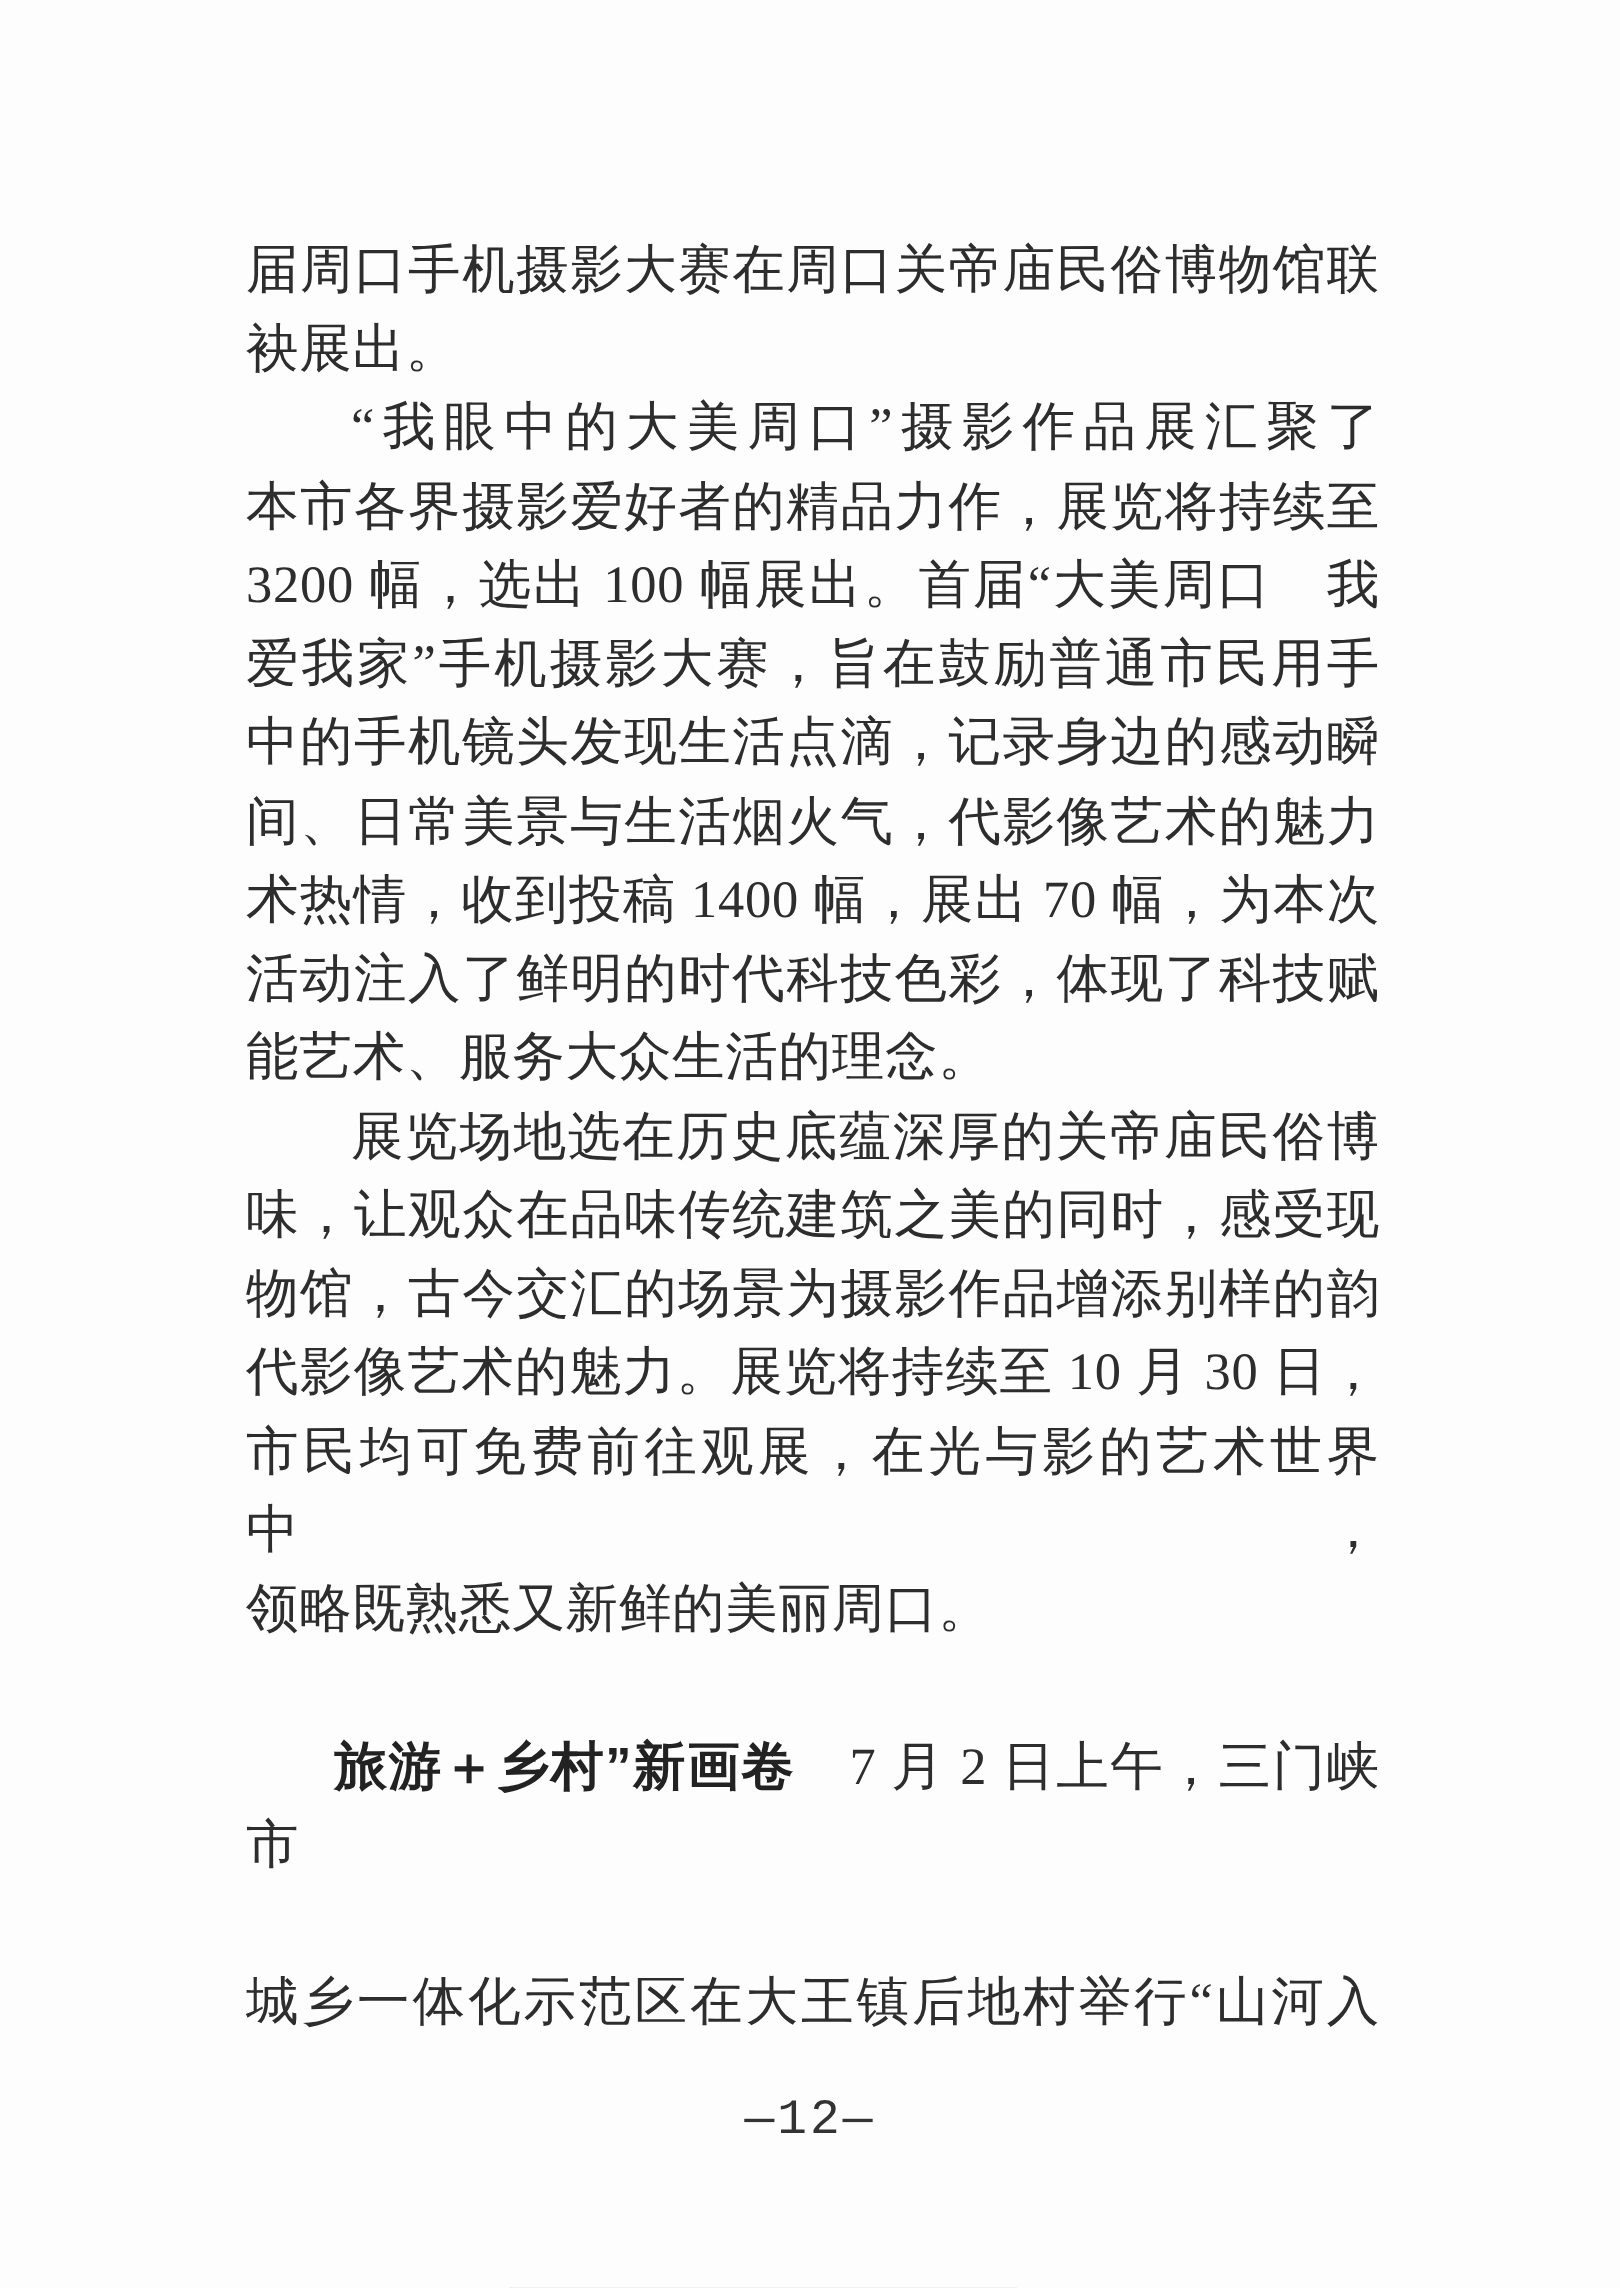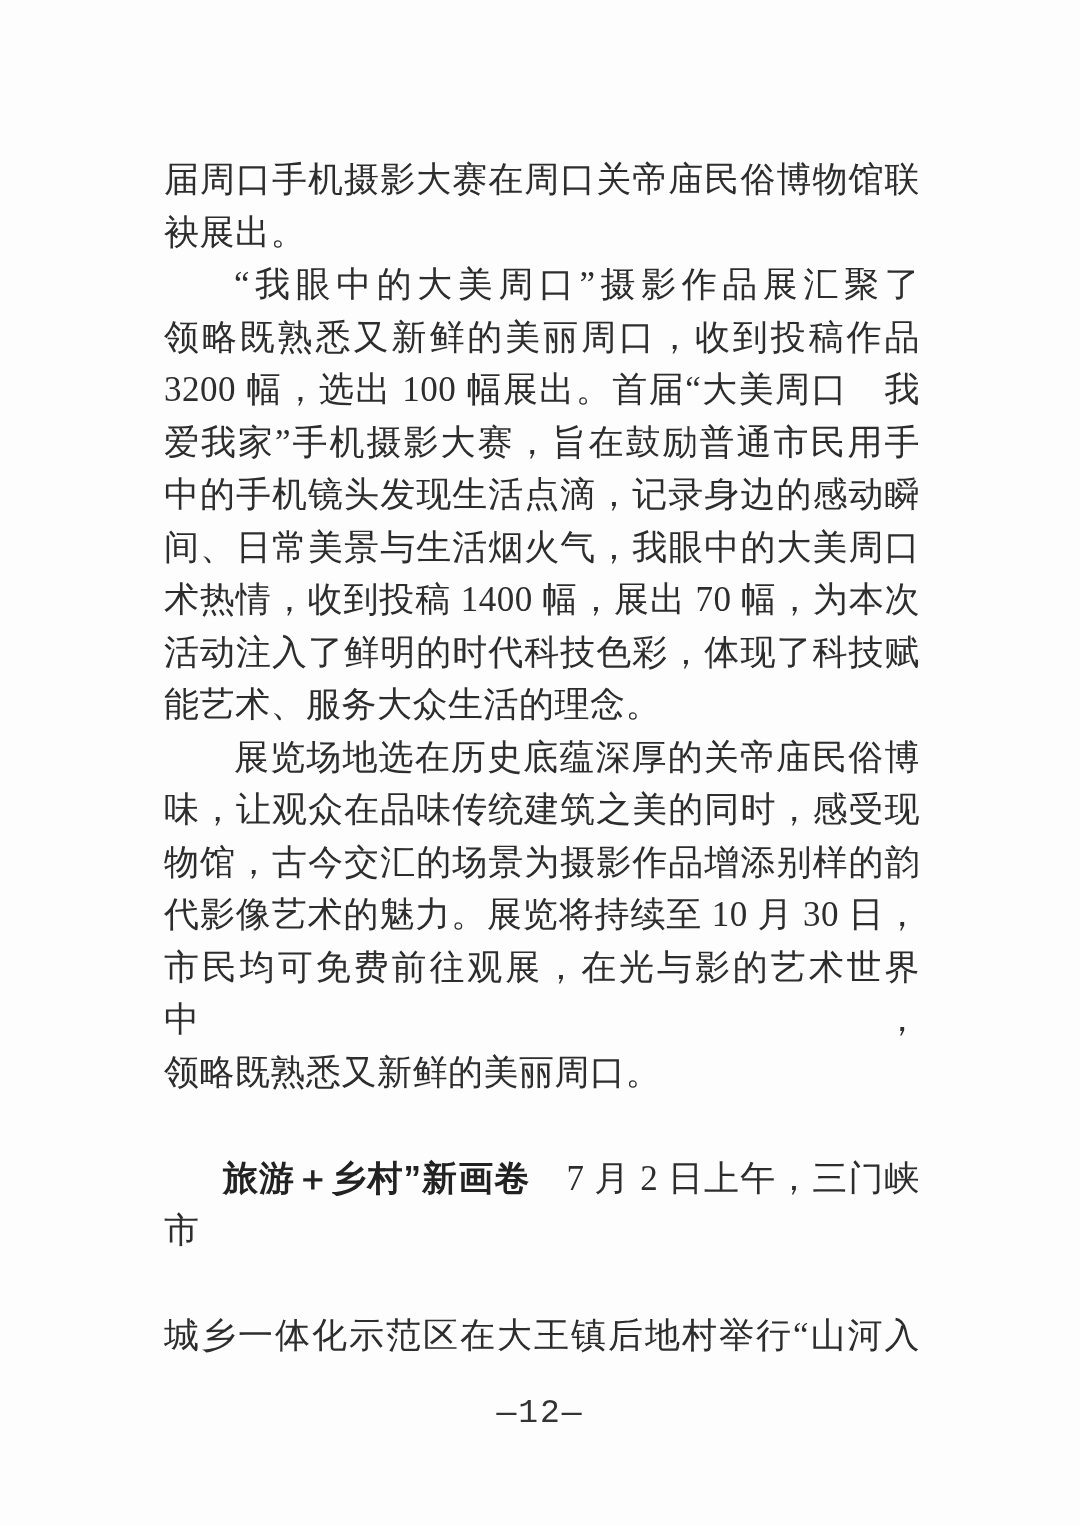--- a/index.html
+++ b/index.html
@@ -63,25 +63,25 @@
 </head>
 <body>
 
 <div class="page">
   <main class="text-block">
 
     <div class="ln j">届周口手机摄影大赛在周口关帝庙民俗博物馆联</div>
     <div class="ln end">袂展出。</div>
 
     <div class="ln j ind">“我眼中的大美周口”摄影作品展汇聚了</div>
-    <div class="ln j">领略既熟悉又新鲜的美丽周口，收到投稿作品</div>
+    <div class="ln j">本市各界摄影爱好者的精品力作，展览将持续至</div>
     <div class="ln j">3200 幅，选出 100 幅展出。首届“大美周口　我</div>
     <div class="ln j">爱我家”手机摄影大赛，旨在鼓励普通市民用手</div>
     <div class="ln j">中的手机镜头发现生活点滴，记录身边的感动瞬</div>
-    <div class="ln j">间、日常美景与生活烟火气，我眼中的大美周口</div>
+    <div class="ln j">间、日常美景与生活烟火气，代影像艺术的魅力</div>
     <div class="ln j">术热情，收到投稿 1400 幅，展出 70 幅，为本次</div>
     <div class="ln j">活动注入了鲜明的时代科技色彩，体现了科技赋</div>
     <div class="ln end">能艺术、服务大众生活的理念。</div>
 
     <div class="ln j ind">展览场地选在历史底蕴深厚的关帝庙民俗博</div>
     <div class="ln j">味，让观众在品味传统建筑之美的同时，感受现</div>
     <div class="ln j">物馆，古今交汇的场景为摄影作品增添别样的韵</div>
     <div class="ln j">代影像艺术的魅力。展览将持续至 10 月 30 日，</div>
     <div class="ln j">市民均可免费前往观展，在光与影的艺术世界中，</div>
     <div class="ln end">领略既熟悉又新鲜的美丽周口。</div>

